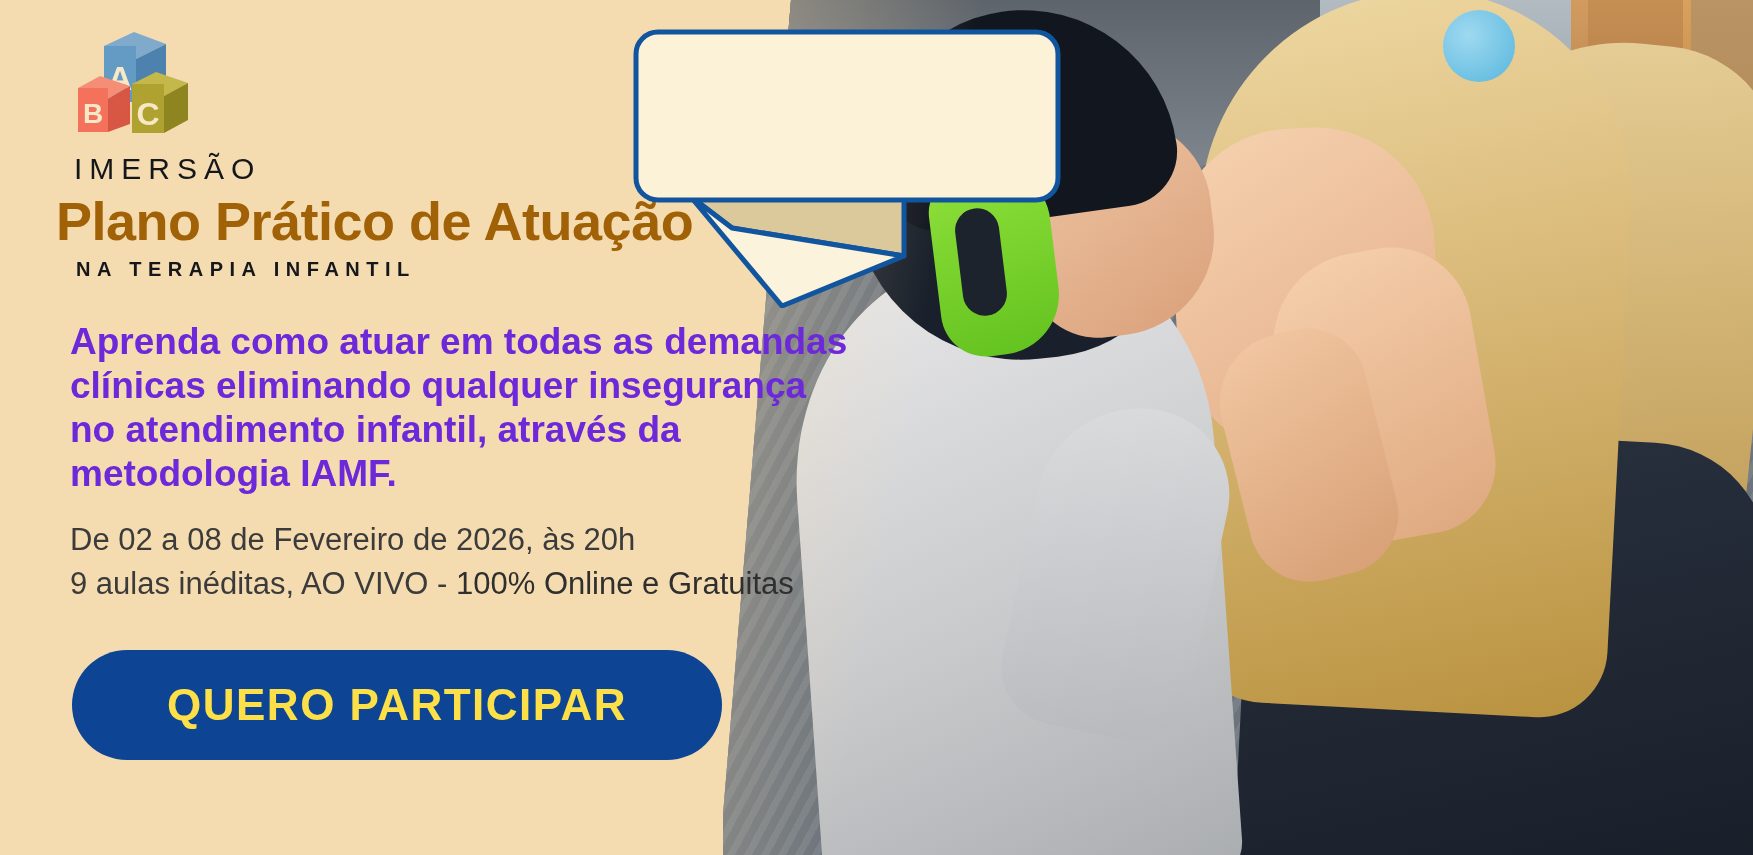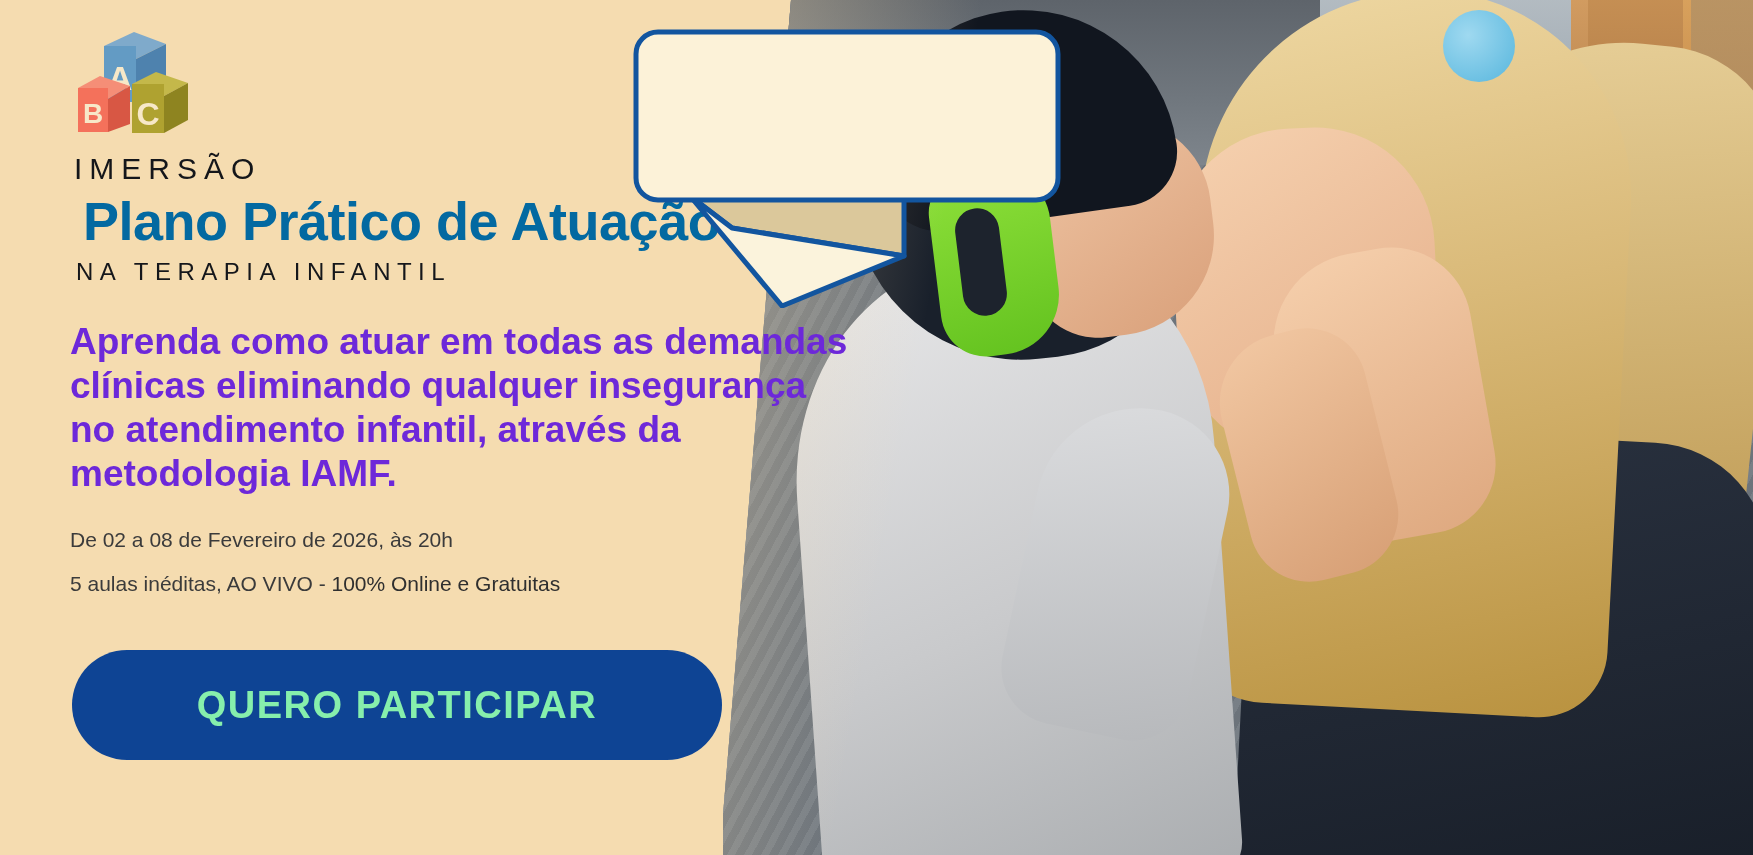--- a/index.html
+++ b/index.html
@@ -145,44 +145,44 @@
   
   .content{position:absolute;left:0;top:0;width:1010px;height:855px;}
 
   .logo{position:absolute;left:74px;top:28px;width:122px;height:106px;}
 
   .imersao{
     position:absolute;left:74px;top:152px;
     font-size:30px;letter-spacing:7px;color:#14161a;font-weight:400;
   }
   .title{
-    position:absolute;left:83px;top:190px;
-    font-size:54px;font-weight:bold;color:#0369a1;
+    position:absolute;left:56px;top:190px;
+    font-size:54px;font-weight:bold;color:#a16207;
     letter-spacing:-0.5px;white-space:nowrap;
   }
   .subtitle{
     position:absolute;left:76px;top:258px;
-    font-size:24px;letter-spacing:6.5px;color:#15171b;font-weight:400;
+    font-size:20px;letter-spacing:6.5px;color:#15171b;font-weight:700;
   }
 
   .lead{
     position:absolute;left:70px;top:320px;width:790px;
     font-size:37px;line-height:44px;font-weight:bold;color:#6d28d9;
     font-stretch:condensed;
   }
   .sched{
     position:absolute;left:70px;top:518px;width:880px;
-    font-size:21px;line-height:44px;color:#3B3B3B;font-weight:400;
+    font-size:31px;line-height:44px;color:#3B3B3B;font-weight:400;
   }
   .sched b{font-weight:normal;color:#2f2f2f;}
 
   .cta{
     position:absolute;left:72px;top:650px;width:650px;height:110px;
     background:#0E4494;border:none;border-radius:58px;cursor:pointer;
-    color:#86efac;font-size:38px;font-weight:bold;letter-spacing:1.5px;
+    color:#fde047;font-size:44px;font-weight:bold;letter-spacing:1.5px;
     display:flex;align-items:center;justify-content:center;
     font-family:"Liberation Sans", sans-serif;
   }
 
   
   .bubble{
     position:absolute;left:632px;top:28px;width:430px;height:168px;
     z-index:5;
   }
   .bubble-text{
@@ -268,19 +268,19 @@
     </svg>
 
     <div class="imersao">IMERSÃO</div>
     <div class="title">Plano Prático de Atuação</div>
     <div class="subtitle">NA TERAPIA INFANTIL</div>
 
     <div class="lead">Aprenda como atuar em todas as demandas clínicas eliminando qualquer insegurança no atendimento infantil, através da metodologia IAMF.</div>
 
     <div class="sched">
       <div>De 02 a 08 de Fevereiro de 2026, às 20h</div>
-      <div><span>5 aulas inéditas, AO VIVO - </span><b>100% Online e Gratuitas</b></div>
+      <div><span>9 aulas inéditas, AO VIVO - </span><b>100% Online e Gratuitas</b></div>
     </div>
 
     <button class="cta">QUERO PARTICIPAR</button>
   </div>
 
 </div>
 
 </body></html>

